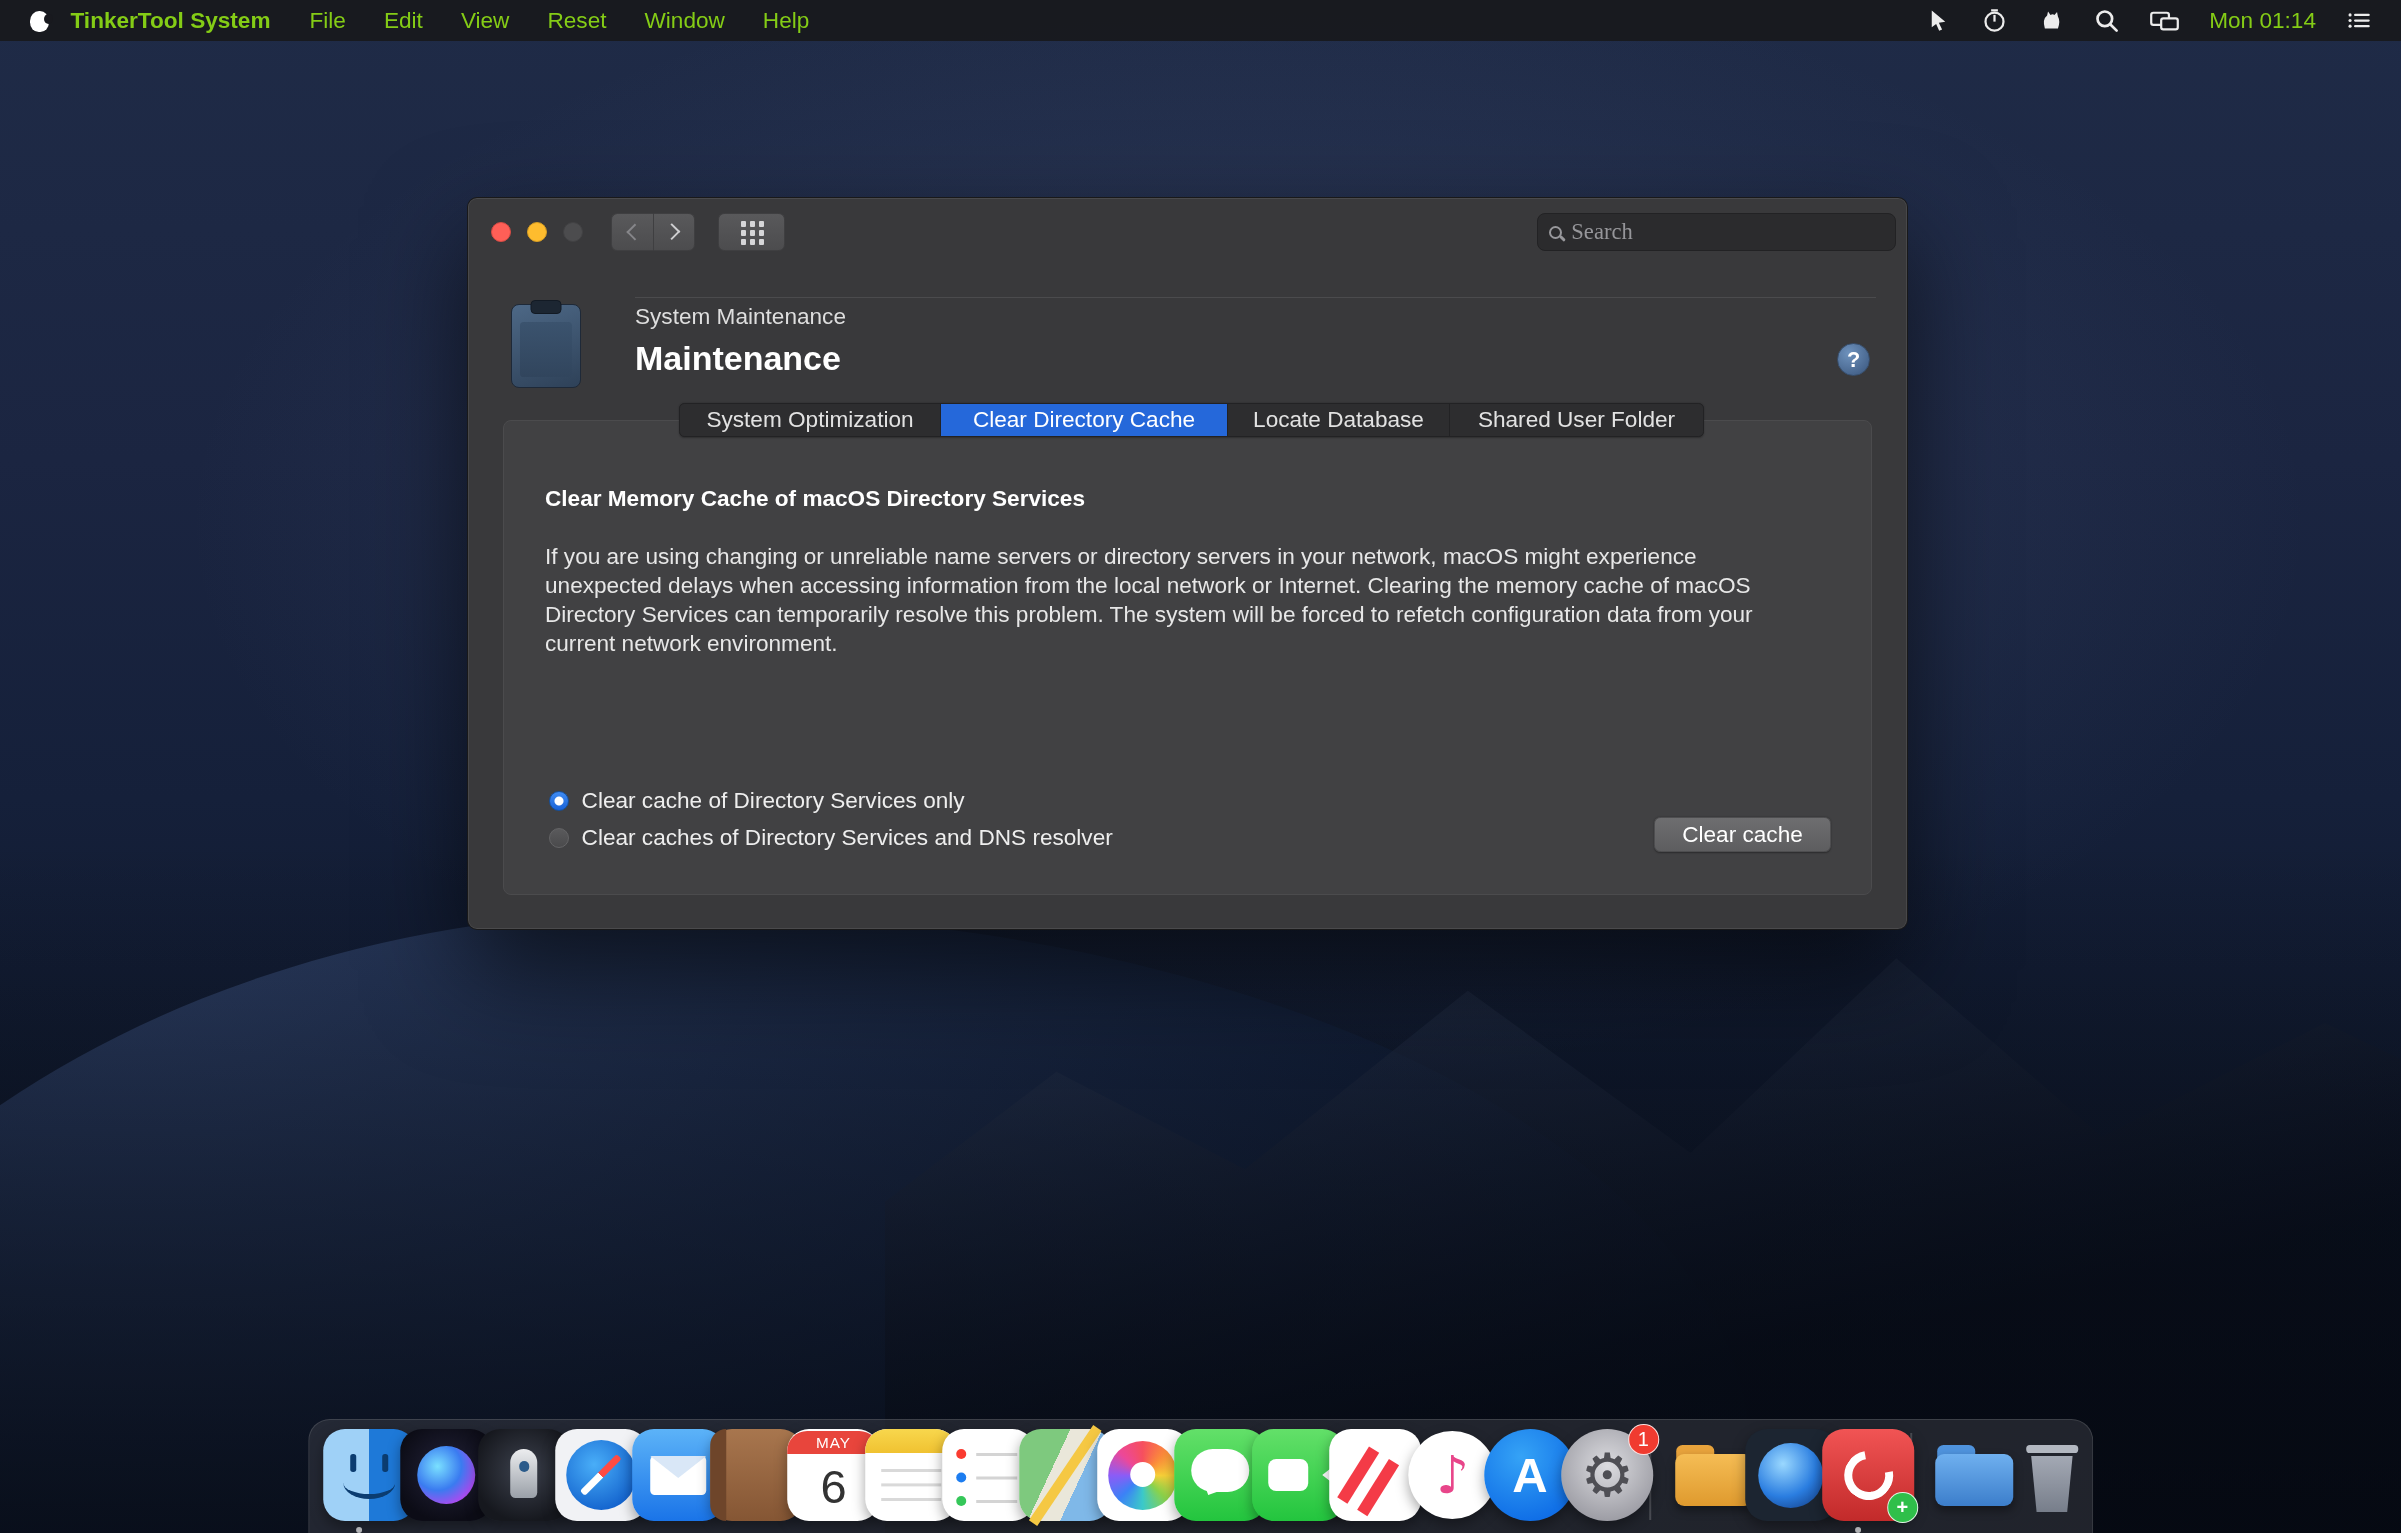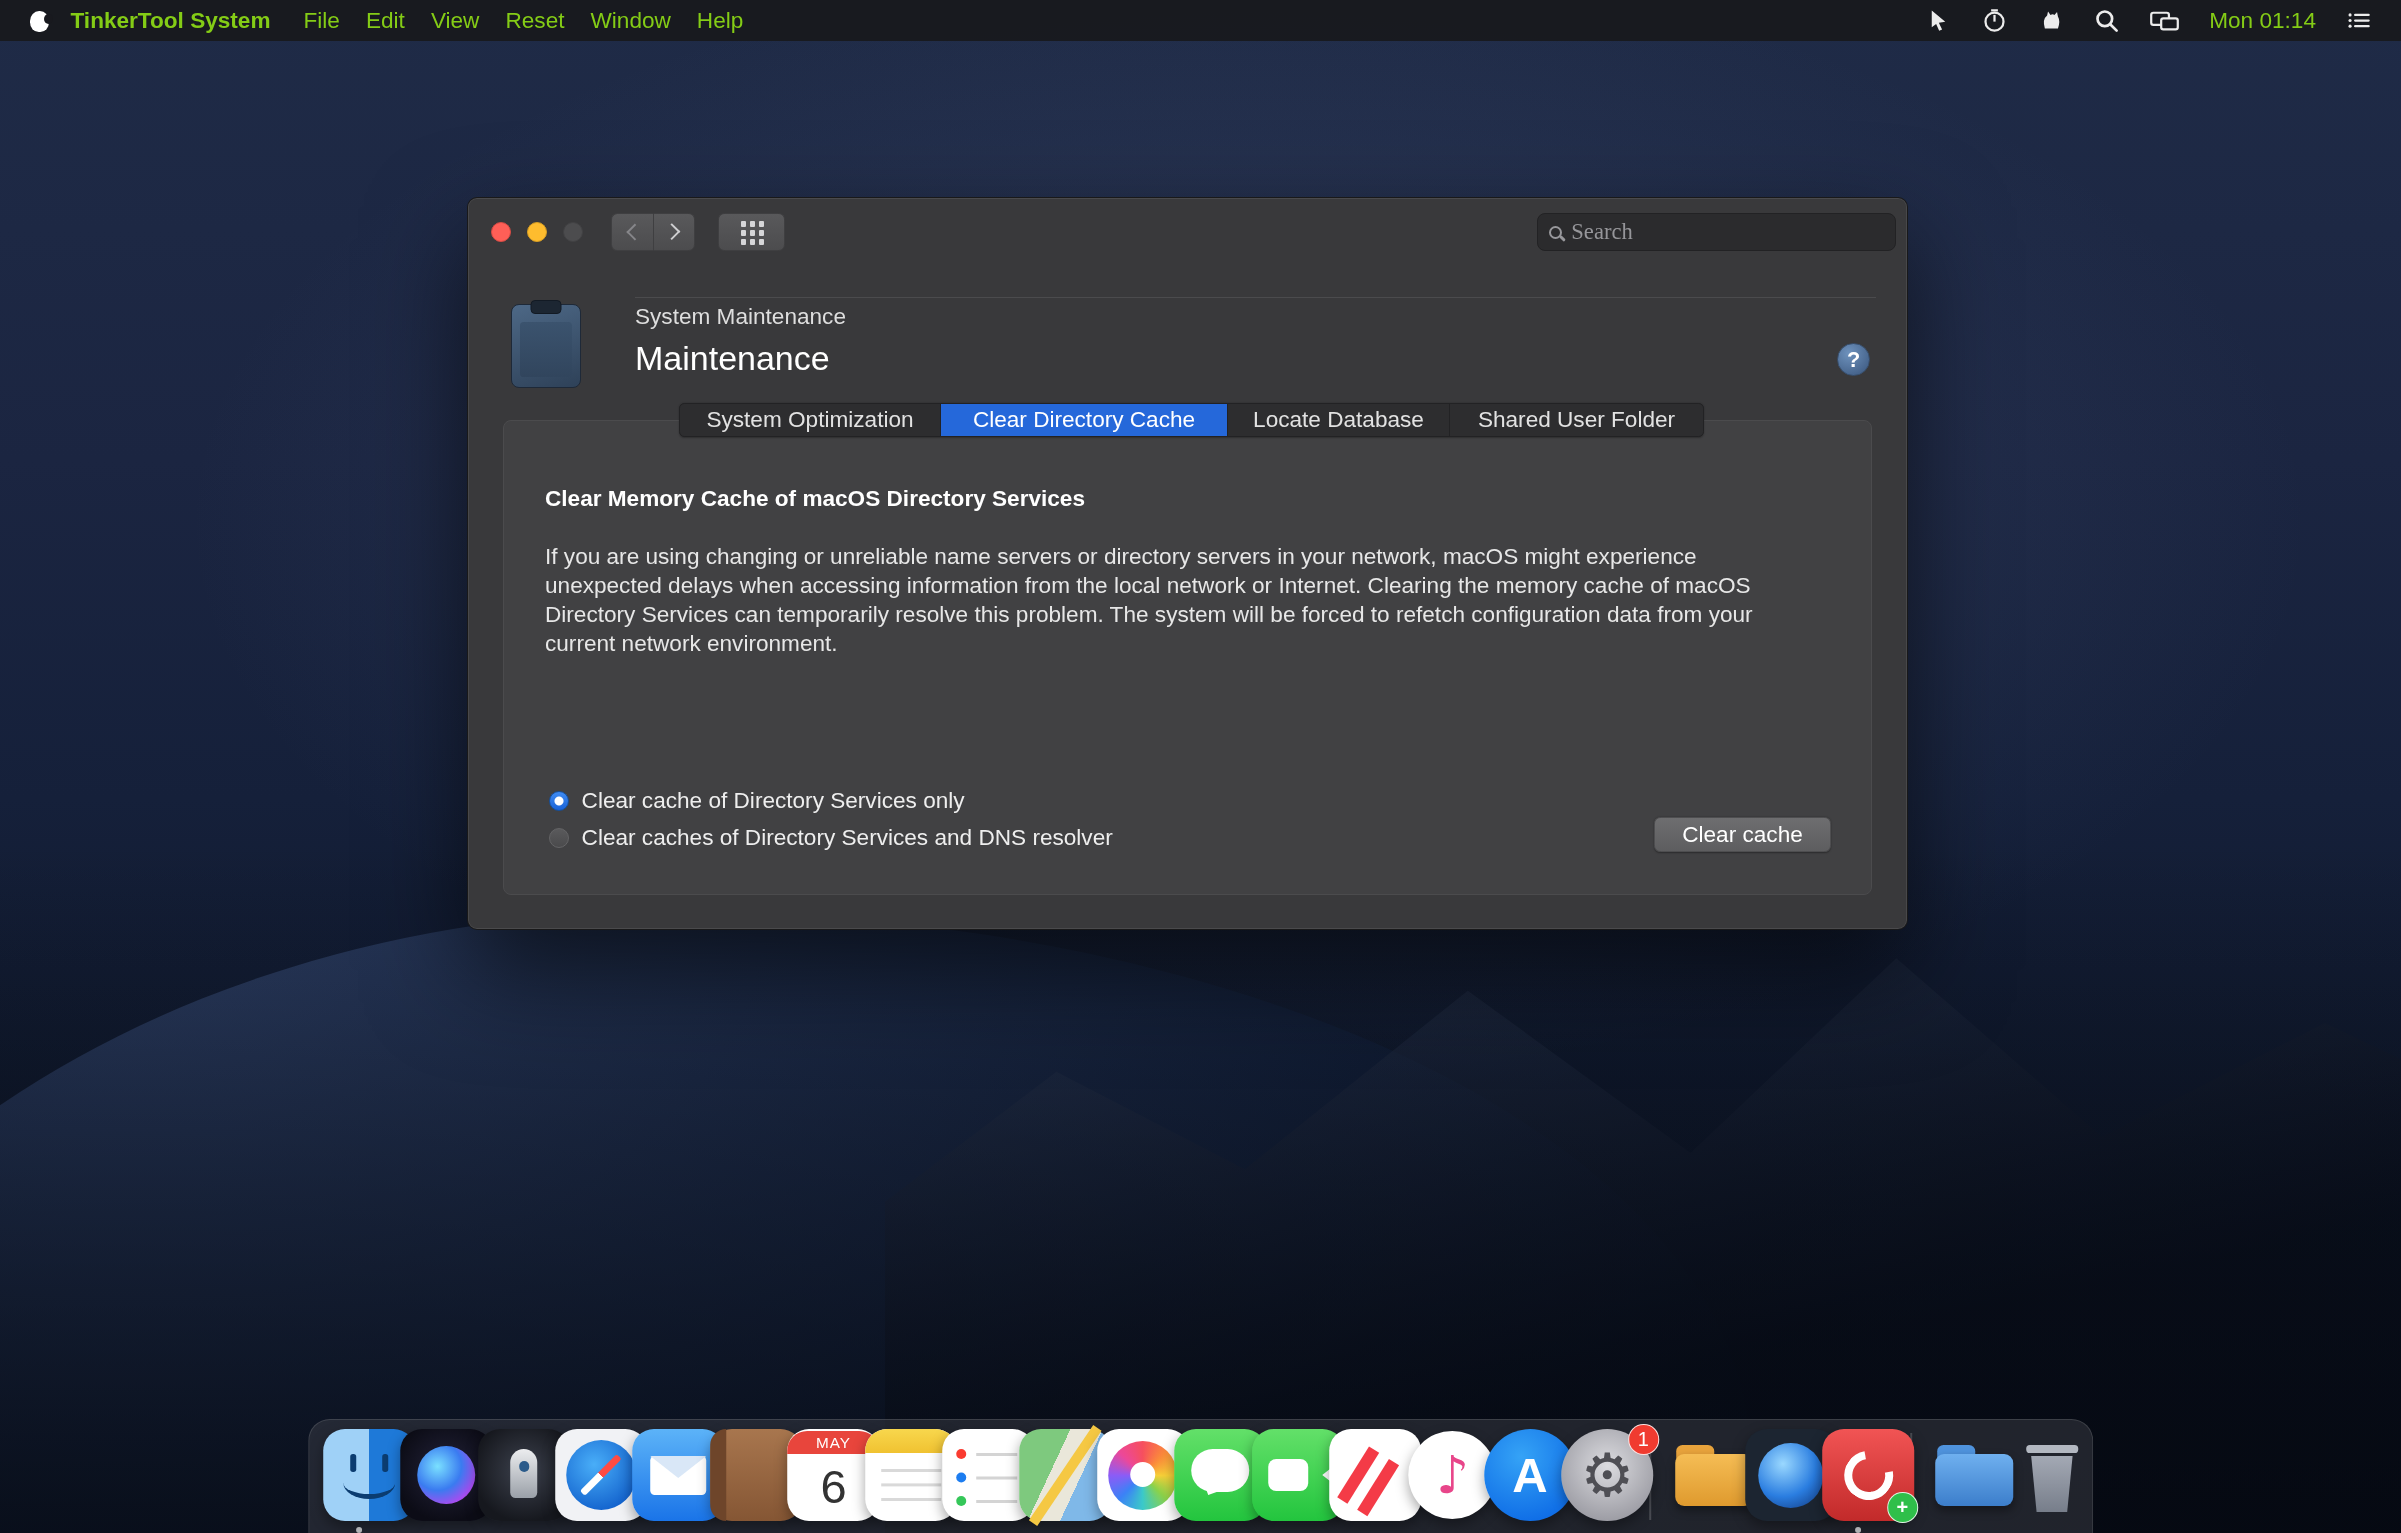--- a/index.html
+++ b/index.html
@@ -24,21 +24,21 @@
   
   .menubar { position:absolute; top:0; left:0; right:0; height:41px; z-index:50;
     background:rgba(24,25,30,0.95); display:flex; align-items:center; padding:16px 29px;
     color:#84cc16; font-size:22.6px; }
   .apple { width:21.7px; height:25px; position:relative; margin-right:5.4px; }
   .apple::before { content:""; position:absolute; left:0.9px; bottom:0.9px; width:19px; height:21px;
     background:#fff; border-radius:48% 48% 46% 46%; }
   .apple::after { content:""; position:absolute; right:-2.7px; top:6.3px; width:9px; height:10px;
     background:#18191e; border-radius:50%; }
   .mb-app { font-weight:bold; margin:0 20px 0 14.4px; }
-  .mb-item { margin:0 13px;text-align:center; }
+  .mb-item { margin:0 19px;text-align:center; }
   .mb-right { margin-left:auto; display:flex; align-items:center; gap:29px; }
   .mb-right svg { display:block; }
   .mb-clock { font-size:22.6px; }
 
   
   .window { position:absolute; left:467px; top:197px; width:1441px; height:733px; z-index:20;
     background:#39393b; border-radius:10px; border:0.9px solid rgba(0,0,0,0.55);
     box-shadow: 0 41px 99px rgba(0,0,0,0.6), 0 0 0 0.9px rgba(255,255,255,0.09) inset; }
 
   .titlebar { position:absolute; left:0; top:0; right:0; height:69px; }
@@ -75,21 +75,21 @@
 
   .appicon { position:absolute; left:38px; top:102px; width:80px; height:88px; }
   .appicon .board { position:absolute; inset:3.6px 5.4px 0 5.4px;
     background:linear-gradient(160deg,#4d6886,#2e4158); border:1.8px solid #1e2938; border-radius:8px; }
   .appicon .clip { position:absolute; top:0; left:50%; transform:translateX(-50%);
     width:31px; height:14.4px; background:#1c2632; border:1.8px solid #121a24; border-radius:4.5px; }
   .appicon .page { position:absolute; left:14.4px; right:14.4px; top:21.7px; bottom:10.8px;
     background:linear-gradient(#3b536e,#31455d); border-radius:3.6px; }
 
   .hdr-sub { position:absolute; left:167px; top:106px; font-size:22.6px; color:#dedede; }
-  .hdr-title { position:absolute; left:167px; top:141px; font-size:34px; font-weight:normal; color:#ffffff; }
+  .hdr-title { position:absolute; left:167px; top:141px; font-size:34px; font-weight:bold; color:#ffffff; }
 
   .helpbtn { position:absolute; left:1369px; top:145px; width:33px; height:33px; border-radius:50%;
     background:radial-gradient(circle at 35% 30%, #6e92bd, #46648c 75%); border:0.9px solid #38506f;
     color:#fff; font-size:21.7px; font-weight:bold; display:flex; align-items:center; justify-content:center; }
 
   .tabbar { position:absolute; left:211px; top:205px; height:34px; display:flex; z-index:5;
     border:0.9px solid #222224; border-radius:5.4px; overflow:hidden; background:#2d2d2f;
     box-shadow:0 0.9px 1.8px rgba(0,0,0,.3); }
   .seg { height:100%; display:flex; align-items:center; justify-content:center;
     font-size:22.6px; color:#e2e2e2; border-right:0.9px solid #222224; }

